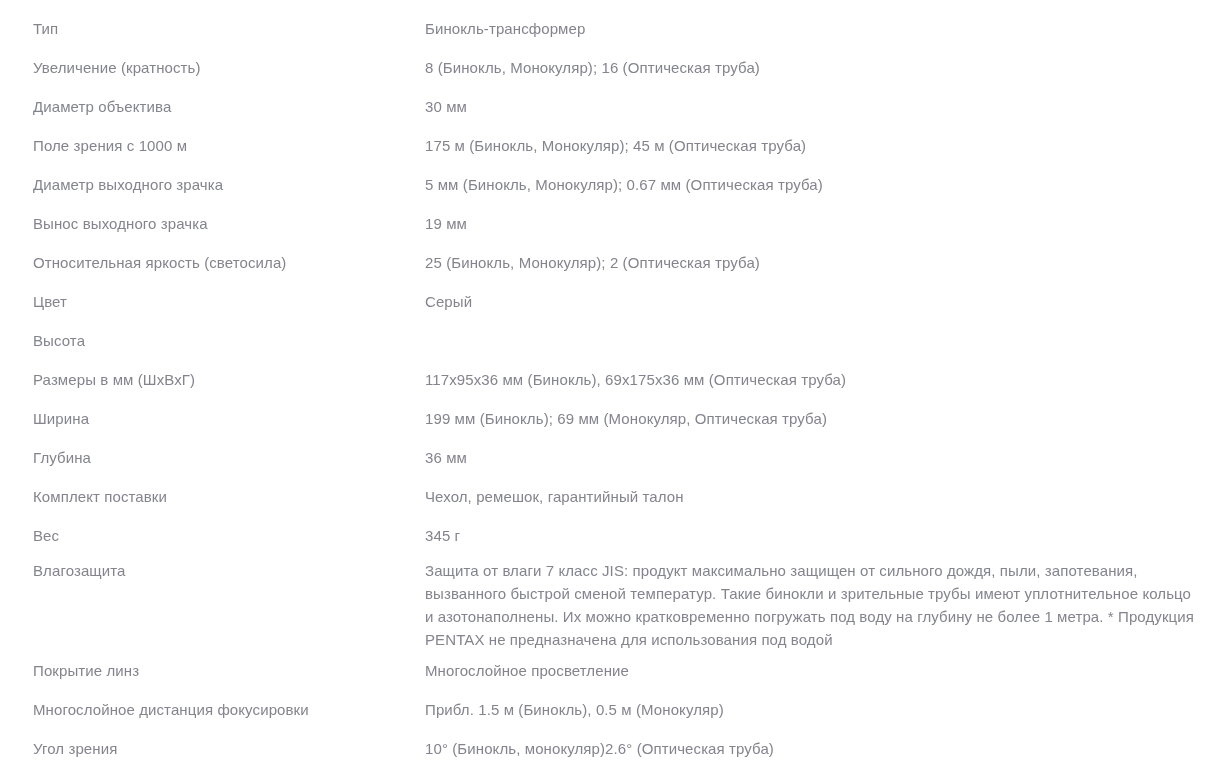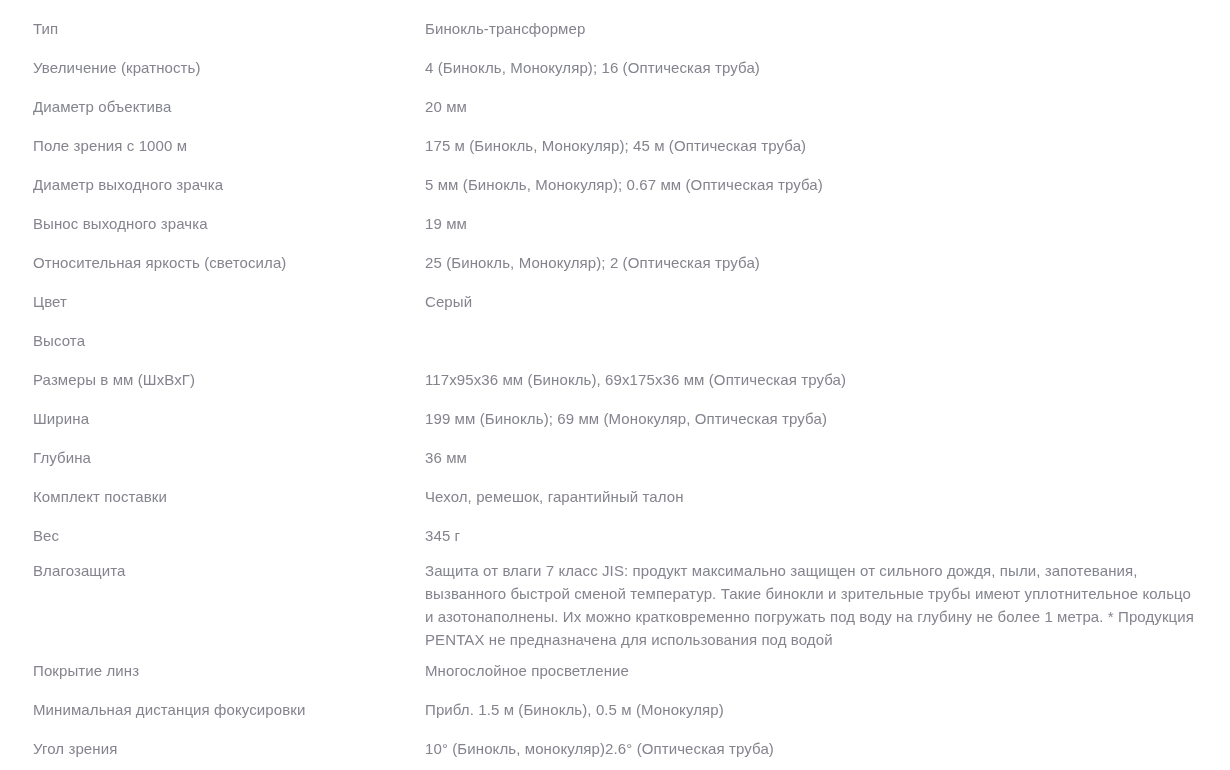--- a/index.html
+++ b/index.html
@@ -43,26 +43,26 @@
 <div class="page">
   <div class="spec-table">
 
     <div class="spec-row">
       <div class="spec-label">Тип</div>
       <div class="spec-value">Бинокль-трансформер</div>
     </div>
 
     <div class="spec-row">
       <div class="spec-label">Увеличение (кратность)</div>
-      <div class="spec-value">4 (Бинокль, Монокуляр); 16 (Оптическая труба)</div>
+      <div class="spec-value">8 (Бинокль, Монокуляр); 16 (Оптическая труба)</div>
     </div>
 
     <div class="spec-row">
       <div class="spec-label">Диаметр объектива</div>
-      <div class="spec-value">20 мм</div>
+      <div class="spec-value">30 мм</div>
     </div>
 
     <div class="spec-row">
       <div class="spec-label">Поле зрения с 1000 м</div>
       <div class="spec-value">175 м (Бинокль, Монокуляр); 45 м (Оптическая труба)</div>
     </div>
 
     <div class="spec-row">
       <div class="spec-label">Диаметр выходного зрачка</div>
       <div class="spec-value">5 мм (Бинокль, Монокуляр); 0.67 мм (Оптическая труба)</div>
@@ -116,21 +116,21 @@
       <div class="spec-label">Влагозащита</div>
       <div class="spec-value">Защита от влаги 7 класс JIS: продукт максимально защищен от сильного дождя, пыли, запотевания, вызванного быстрой сменой температур. Такие бинокли и зрительные трубы имеют уплотнительное кольцо и азотонаполнены. Их можно кратковременно погружать под воду на глубину не более 1 метра. * Продукция PENTAX не предназначена для использования под водой</div>
     </div>
 
     <div class="spec-row">
       <div class="spec-label">Покрытие линз</div>
       <div class="spec-value">Многослойное просветление</div>
     </div>
 
     <div class="spec-row">
-      <div class="spec-label">Минимальная дистанция фокусировки</div>
+      <div class="spec-label">Многослойное дистанция фокусировки</div>
       <div class="spec-value">Прибл. 1.5 м (Бинокль), 0.5 м (Монокуляр)</div>
     </div>
 
     <div class="spec-row">
       <div class="spec-label">Угол зрения</div>
       <div class="spec-value">10° (Бинокль, монокуляр)2.6° (Оптическая труба)</div>
     </div>
 
   </div>
 </div>

